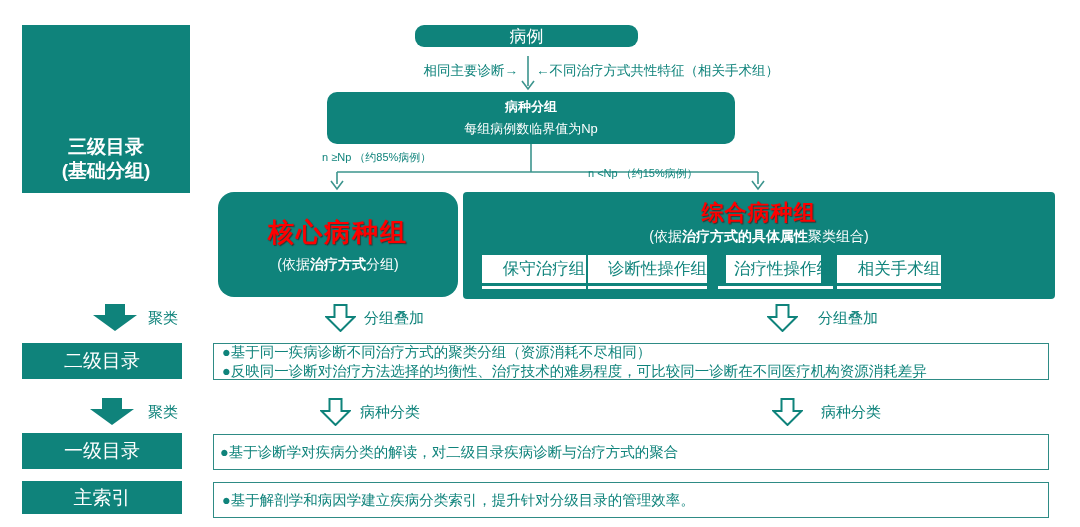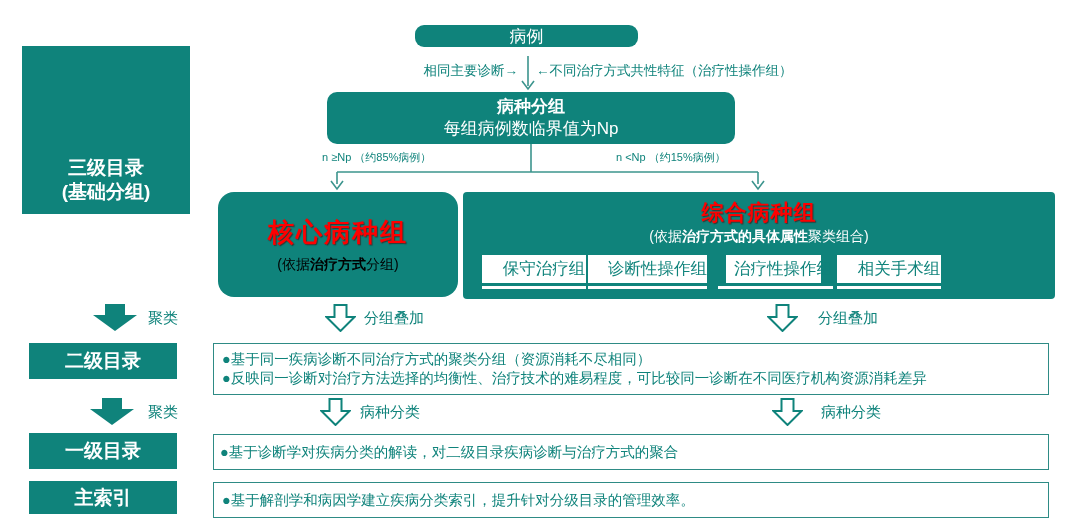--- a/index.html
+++ b/index.html
@@ -11,61 +11,61 @@
   }
   .teal-box { position:absolute; background:#0f837b; color:#ffffff; }
   .center { display:flex; align-items:center; justify-content:center; text-align:center; }
 
   
   .case-box { left:415px; top:25px; width:223px; height:22px; border-radius:9px; font-size:17px; }
   .cond-label { position:absolute; top:62px; color:#0f837b; font-size:13.5px; white-space:nowrap; }
   .cond-left { right:562px; }
   .cond-right { left:536px; }
   .disease-group-box { left:327px; top:92px; width:408px; height:52px; border-radius:10px;
-    flex-direction:column; line-height:22px; font-size:17px;justify-content:center; }
+    flex-direction:column; line-height:22px; font-size:13px;justify-content:center; }
   .dg-title { font-weight:bold; }
   .branch-label { position:absolute; top:150px; color:#0f837b; font-size:11px; white-space:nowrap; }
   .branch-left { left:322px; }
-  .branch-right { left:616px; }
+  .branch-right { left:588px;margin-top:16px; }
 
   
   .core-box { left:218px; top:192px; width:240px; height:105px; border-radius:16px; flex-direction:column; }
   .red-title { color:#ff0000; font-weight:bold; text-shadow:1px 1px 1px rgba(70,0,0,.55); }
   .core-title { font-size:26px; letter-spacing:2px; }
-  .core-sub { font-size:14px; margin-top:6px; color:#000000; }
+  .core-sub { font-size:14px; margin-top:6px; color:#ffffff; }
   .comp-box { left:463px; top:192px; width:592px; height:107px; border-radius:4px; }
   .comp-title { position:absolute; left:0; right:0; top:6px; text-align:center; font-size:22px; letter-spacing:1px; }
   .comp-sub { position:absolute; left:0; right:0; top:36px; text-align:center; font-size:14px; color:#ffffff; }
   .bold { font-weight:bold; }
   .subgroup { position:absolute; top:63px; height:28px; background:#ffffff; color:#0f837b;
     font-size:16.5px; display:flex; align-items:center; justify-content:center; white-space:nowrap;padding-left:20px; }
   .subline { position:absolute; top:94px; height:3px; background:#ffffff; }
   .sg1 { left:19px;  width:104px; } .sl1 { left:19px;  width:104px; }
   .sg2 { left:125px; width:119px; } .sl2 { left:125px; width:119px; }
   .sg3 { left:263px; width:95px; } .sl3 { left:255px; width:115px; }
   .sg4 { left:374px; width:104px; } .sl4 { left:374px; width:104px; }
 
   
   .level3-box { left:22px; top:25px; width:168px; height:168px; display:flex; align-items:flex-end;
     justify-content:center; font-weight:bold; font-size:19px; line-height:24px; text-align:center;
-    padding-bottom:10px;margin-top:21px; }
-  .level-box { width:148px; height:36px; font-weight:bold; font-size:19px;margin-left:7px; }
+    padding-bottom:10px; }
+  .level-box { width:160px; height:36px; font-weight:normal; font-size:19px; }
   .level2-box { left:22px; top:343px; }
   .level1-box { left:22px; top:433px; }
   .mainidx-box { left:22px; top:481px; height:33px; }
 
   
   .arrow { position:absolute; }
   .row-label { position:absolute; color:#0f837b; font-size:15px; white-space:nowrap; }
 
   
   .desc-box { position:absolute; left:213px; width:836px; border:1.6px solid #2e8b85;
     background:#ffffff; color:#0f837b; font-size:14.5px; padding:2px 8px;
     display:flex; flex-direction:column; justify-content:center; }
-  .desc-l2 { top:343px; height:52px; line-height:19px; }
+  .desc-l2 { top:343px; height:37px; line-height:19px; }
   .desc-l1 { top:434px; height:36px;padding-left:6px; }
   .desc-mi { top:482px; height:36px; }
   .desc-line { white-space:nowrap; }
 
   svg.overlay { position:absolute; left:0; top:0; pointer-events:none; }
 </style>
 </head>
 <body>
 
 <div class="stage">
@@ -80,21 +80,21 @@
       <path d="M331,181 L337,189 L343,181"></path>
       <path d="M758,172 V184"></path>
       <path d="M752,181 L758,189 L764,181"></path>
     </g>
   </svg>
 
   <div class="teal-box center case-box">
     <span>病例</span>
   </div>
   <div class="cond-label cond-left">相同主要诊断→</div>
-  <div class="cond-label cond-right">←不同治疗方式共性特征（治疗性操作组）</div>
+  <div class="cond-label cond-right">←不同治疗方式共性特征（相关手术组）</div>
 
   <div class="teal-box center disease-group-box">
     <div class="dg-title">病种分组</div>
     <div>每组病例数临界值为Np</div>
   </div>
 
   <div class="branch-label branch-left">n ≥Np （约85%病例）</div>
   <div class="branch-label branch-right">n &lt;Np （约15%病例）</div>
 
   <div class="teal-box center core-box">

